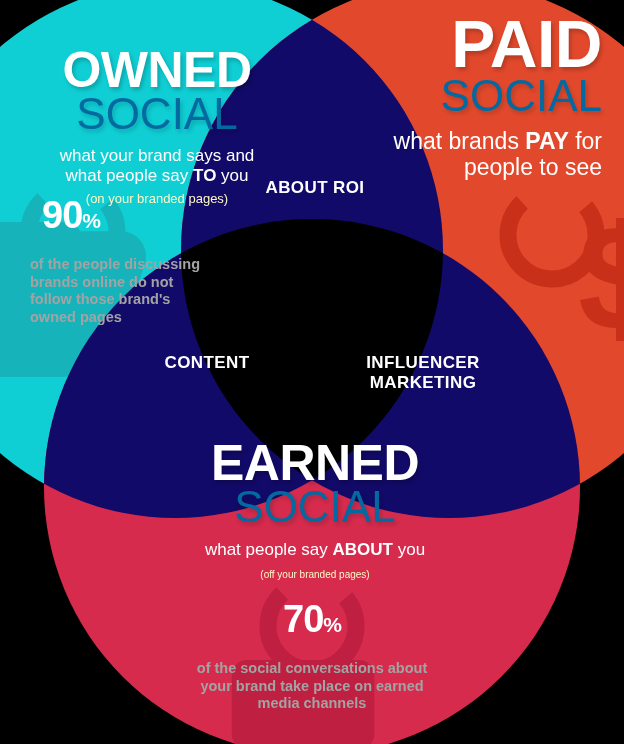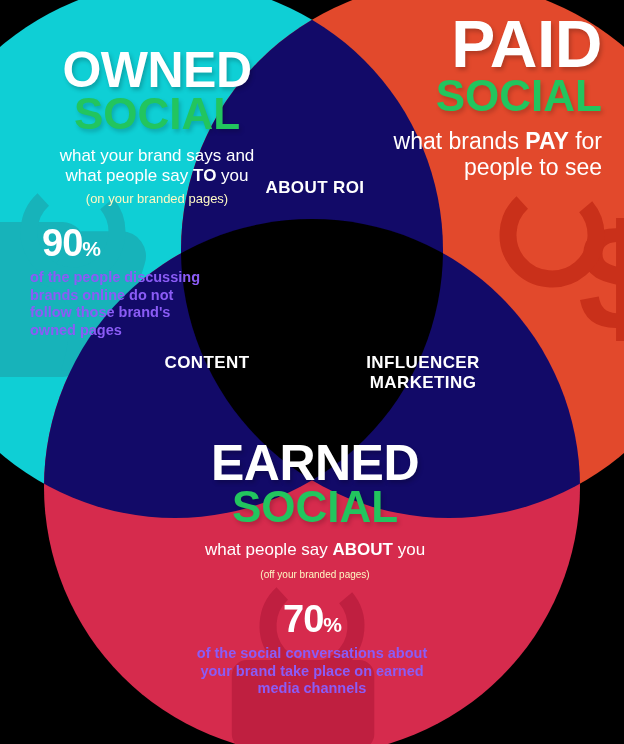--- a/index.html
+++ b/index.html
@@ -33,22 +33,22 @@
 
   
   .hl-bold {
     font-weight: bold;
     color: #ffffff;
     letter-spacing: -0.5px;
     line-height: 0.92;
     text-shadow: 2px 3px 4px rgba(0,0,0,0.22);
   }
   .hl-thin {
-    font-weight: 700;
-    color: #22c55e;
+    font-weight: 400;
+    color: #0369a1;
     line-height: 0.95;
     text-shadow: 2px 3px 4px rgba(0,0,0,0.18);
   }
   .sub {
     color: #ffffff;
     font-weight: 400;
     line-height: 1.16;
   }
   .sub b { font-weight: bold; }
   .subsmall {
@@ -79,29 +79,29 @@
   
   .stat-num {
     color: #ffffff;
     font-weight: bold;
     font-size: 38px;
     line-height: 1;
     letter-spacing: -1px;
   }
   .stat-num .pct { font-size: 21px; font-weight: bold; }
   .stat-body {
-    color: #8b5cf6;
+    color: #a3a3a3;
     font-weight: bold;
     font-size: 14.5px;
     line-height: 1.22;
-    margin-top: 7px;
+    margin-top: 22px;
   }
 
   #stat-owned { left: 30px; top: 196px; width: 200px; text-align: left; }
-  #stat-owned .stat-num { text-align: left; padding-left: 12px; margin-top: 28px; }
+  #stat-owned .stat-num { text-align: left; padding-left: 12px; }
 
   #stat-paid { left: 440px; top: 200px; width: 150px; text-align: right; }
   #stat-paid .stat-num { text-align: center; padding-right: 16px;}
 
   #stat-earned { left: 162px; top: 600px; width: 300px; text-align: center; }
 
   
   .ov-label {
     position: absolute;
     color: #ffffff;

